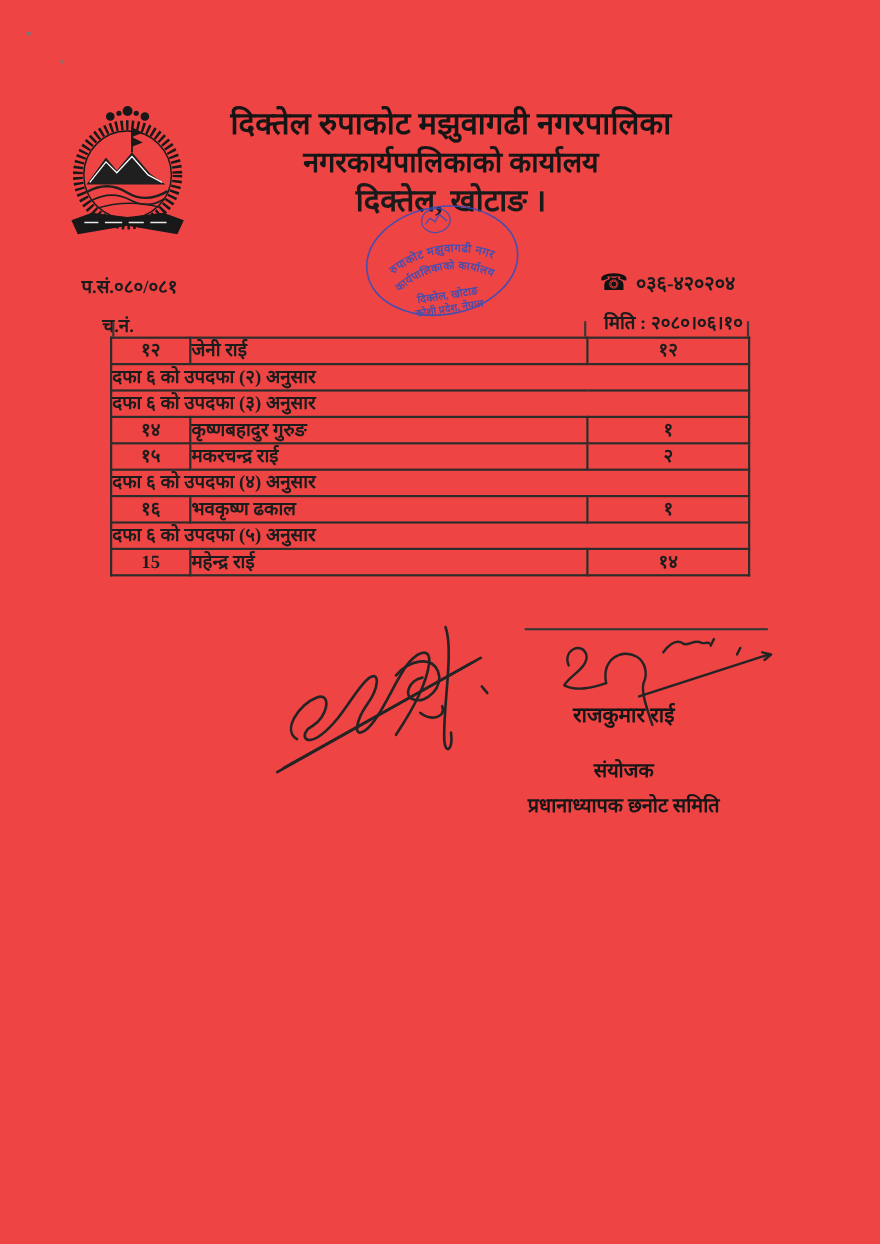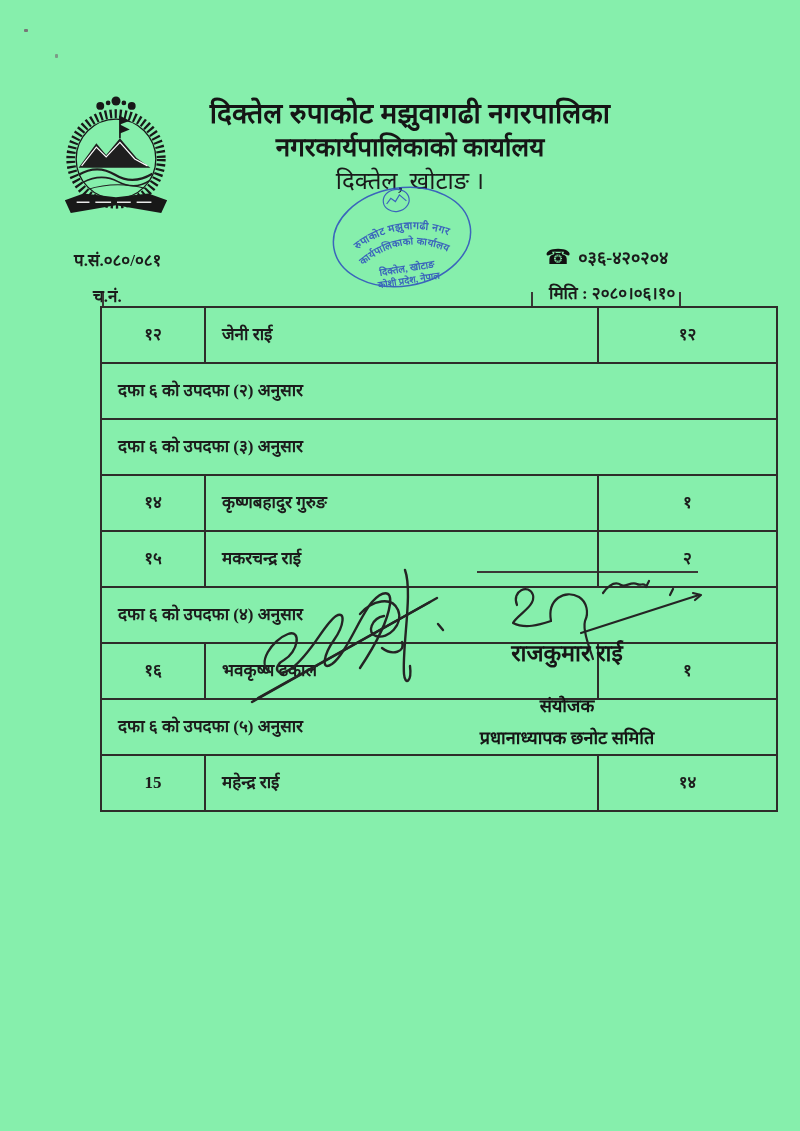--- a/index.html
+++ b/index.html
@@ -1,73 +1,73 @@
 <!DOCTYPE html>
 <html><head>
 <meta charset="utf-8">
 <style>
   html,body{margin:0;padding:0;background:#e8e8e8;}
   .page{
     position:relative;
     width:800px;height:1131px;
     margin:0 auto;
-    background:#86efac;
+    background:#ef4444;
     overflow:hidden;
     font-family:"Liberation Serif","DejaVu Sans",serif;
     color:#1d1d1d;
   }
   
   .speck{position:absolute;background:#777;border-radius:1px;}
   .speck.s1{left:24px;top:29px;width:4px;height:3px;}
   .speck.s2{left:55px;top:54px;width:3px;height:4px;opacity:.7;}
 
   
   .emblem{position:absolute;left:57px;top:92px;width:118px;height:132px;}
 
   
   .title-block{position:absolute;left:175px;top:98px;width:470px;text-align:center;}
   .title1{font-size:28px;font-weight:700;letter-spacing:.2px;line-height:1.15;color:#151515;}
   .title2{font-size:26px;font-weight:700;margin-top:3px;line-height:1.15;color:#161616;}
-  .title3{font-size:24px;font-weight:400;margin-top:5px;line-height:1.15;color:#1a1a1a;}
+  .title3{font-size:28px;font-weight:700;margin-top:5px;line-height:1.15;color:#1a1a1a;}
 
   
   .stamp{position:absolute;left:328px;top:183px;width:148px;height:108px;
          transform:rotate(-9deg);opacity:.86;}
 
   
   .meta{position:absolute;font-size:17px;font-weight:600;color:#1b1b1b;white-space:nowrap;}
   .ref-no{left:74px;top:248px;}
   .ch-no{left:93px;top:284px;}
   .phone-line{left:545px;top:245px;display:flex;align-items:center;gap:7px;}
   .phone-icon{font-size:21px;line-height:1;color:#111;}
   .phone-num{font-size:18px;font-weight:700;}
   .date-line{left:549px;top:281px;font-weight:700;}
 
   
   table.doc{position:absolute;left:100px;top:306px;width:582px;
     border-collapse:collapse;table-layout:fixed;}
-  table.doc td{border:2px solid #2e2c2a;height:22px;padding:16px;
+  table.doc td{border:2px solid #2e2c2a;height:22px;padding:0;
     font-size:17px;font-weight:600;color:#1c1c1c;line-height:1.1;vertical-align:middle;}
   td.sn{width:70px;text-align:center;}
   td.name{width:359px;text-align:left;padding-left:12px;}
   td.count{width:145px;text-align:center;}
   td.section{text-align:left;padding-right:74px;font-weight:700;}
 
   
   .vline{position:absolute;width:2px;background:#3a3836;}
   .vl1{left:102px;top:293px;height:13px;}
   .vl2{left:531px;top:292px;height:14px;}
   .vl3{left:679px;top:292px;height:14px;}
   .hline-extra{position:absolute;left:477px;top:571px;width:221px;height:2px;background:#3a3836;}
 
   
   .sig-left{position:absolute;left:232px;top:556px;width:218px;height:152px;}
   .sig-right{position:absolute;left:503px;top:563px;width:200px;height:100px;}
   .sig-text{position:absolute;left:448px;top:636px;width:238px;text-align:center;}
-  .sig-name{font-size:23px;font-weight:700;color:#161616;}
+  .sig-name{font-size:19px;font-weight:700;color:#161616;}
   .sig-role{font-size:18px;font-weight:700;margin-top:25px;color:#161616;}
   .sig-committee{font-size:18px;font-weight:700;margin-top:8px;color:#161616;}
 </style>
 </head>
 <body>
 
 <div class="page">
 
   <div class="speck s1"></div>
   <div class="speck s2"></div>

